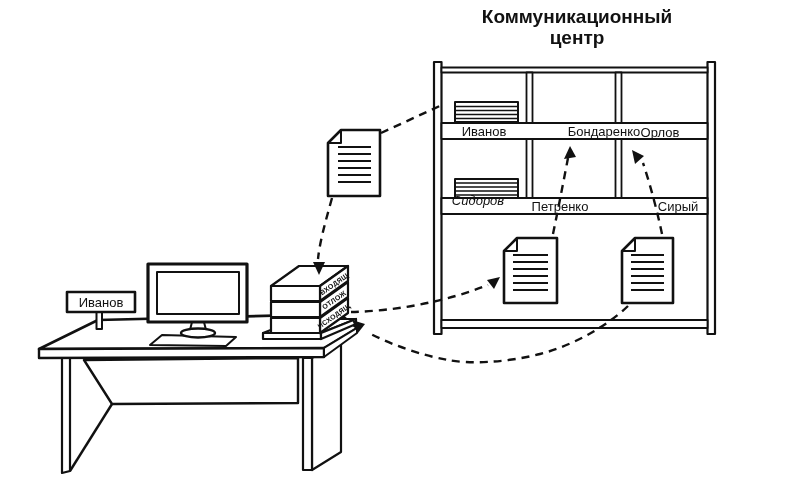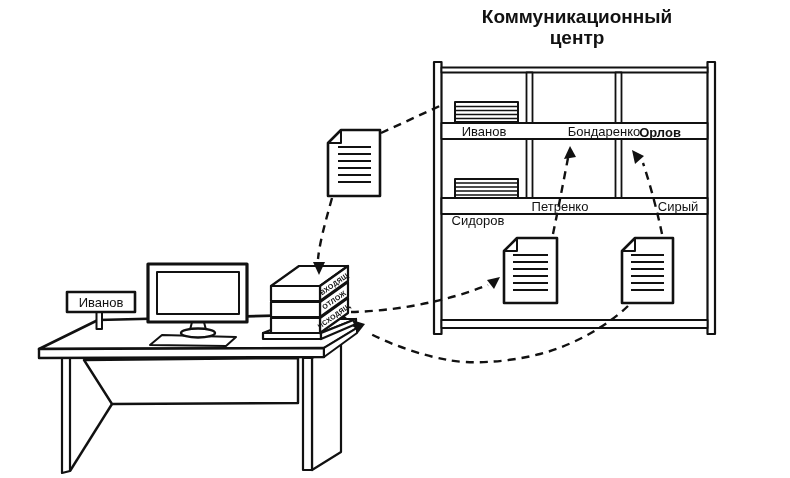--- a/index.html
+++ b/index.html
@@ -149,23 +149,23 @@
       <polygon points="494,289 487,280 500,277"></polygon>
       <polygon points="365,324 358,333 352,320"></polygon>
     </g>
   </g>
 </svg>
 
 <div class="title">Коммуникационный центр</div>
 
 <div class="lbl cell-label" style="left:484px;top:131px;">Иванов</div>
 <div class="lbl cell-label" style="left:604px;top:131px;">Бондаренко</div>
-<div class="lbl cell-label" style="left:660px;top:132px;font-weight:bold;">Орлов</div>
+<div class="lbl cell-label" style="left:660px;top:132px;">Орлов</div>
 
-<div class="lbl cell-label" style="left:478px;top:220px;">Сидоров</div>
+<div class="lbl cell-label" style="left:478px;top:200px;font-style:italic;">Сидоров</div>
 <div class="lbl cell-label" style="left:560px;top:206px;">Петренко</div>
 <div class="lbl cell-label" style="left:656px;top:206px;margin-left:22px;">Сирый</div>
 
 <div class="lbl nameplate-label" style="left:101px;top:302px;">Иванов</div>
 
 <div class="lbl tray-label" style="left:334px;top:284px;">ВХОДЯЩ</div>
 <div class="lbl tray-label" style="left:334px;top:300px;">ОТЛОЖ</div>
 <div class="lbl tray-label" style="left:334px;top:316px;">ИСХОДЯЩ</div>
 
 </div>

